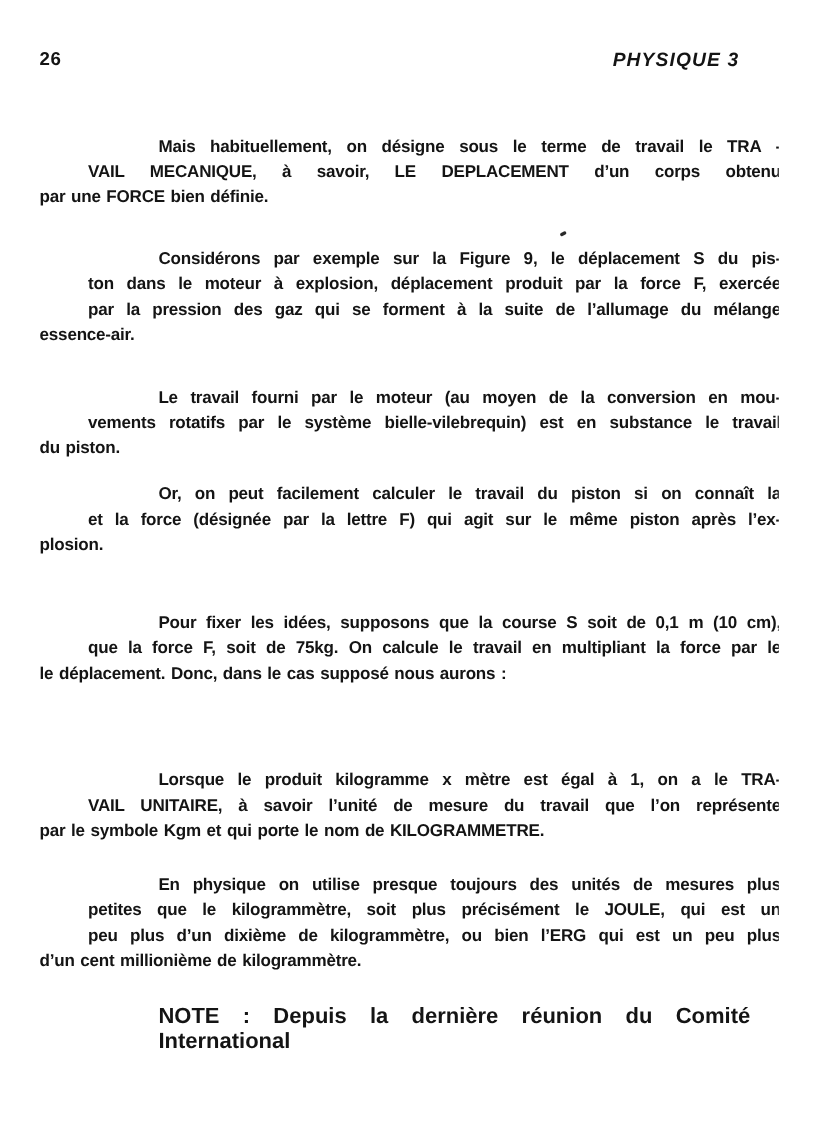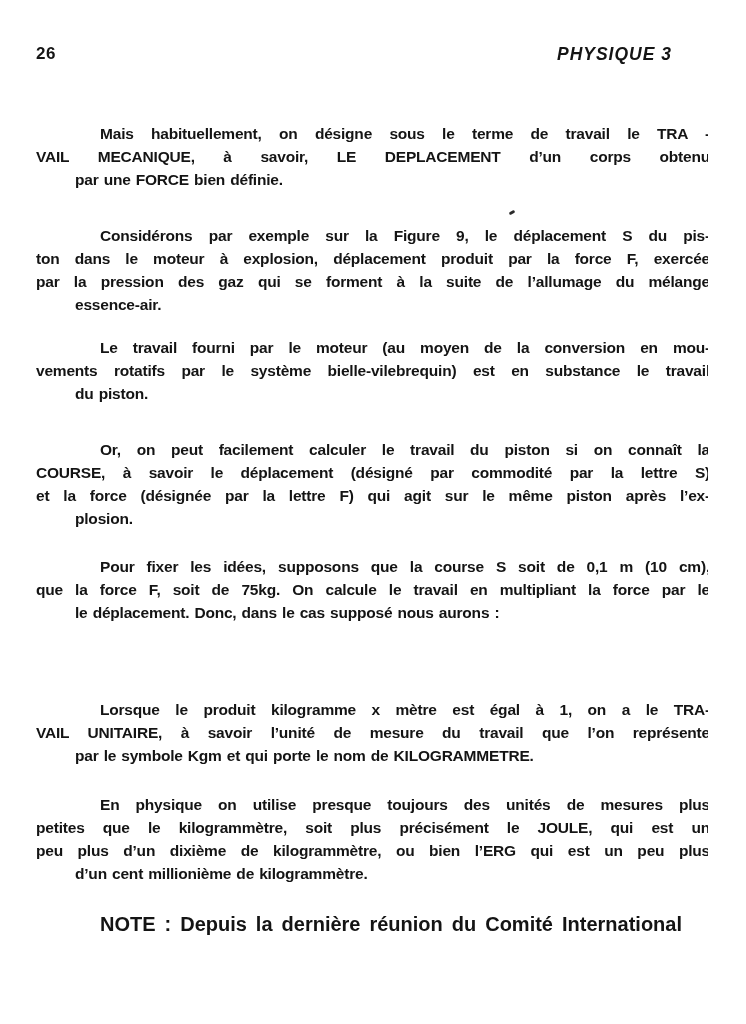--- a/index.html
+++ b/index.html
@@ -33,23 +33,24 @@
     left: 36px;
     width: 674px;
     font-size: 15.5px;
     line-height: 23px;
     letter-spacing: -0.2px;
     word-spacing: 1px;
   }
   .jline {
     text-align: justify;
     text-align-last: justify;
+    margin-left: 44px;
   }
   .indent { padding-left: 64px; }
-  .last { text-align: left; margin-left: 39px; }
+  .last { text-align: left; }
   .formula {
     position: absolute;
     left: 100px;
     top: 649px;
     font-size: 15.5px;
     line-height: 23px;
     letter-spacing: 0.2px;
     word-spacing: 2px;
   }
   .note {
@@ -87,29 +88,28 @@
     <div class="last">par une FORCE bien définie.</div>
   </div>
 
   <div class="para" style="top:224px">
     <div class="jline indent">Considérons par exemple sur la Figure 9, le déplacement S du pis-</div>
     <div class="jline">ton dans le moteur à explosion, déplacement produit par la force F, exercée</div>
     <div class="jline">par la pression des gaz qui se forment à la suite de l’allumage du mélange</div>
     <div class="last">essence-air.</div>
   </div>
 
-  <div class="para" style="top:336px">
+  <div class="para" style="top:350px">
     <div class="jline indent">Le travail fourni par le moteur (au moyen de la conversion en mou-</div>
     <div class="jline">vements rotatifs par le système bielle-vilebrequin) est en substance le travail</div>
     <div class="last">du piston.</div>
   </div>
 
   <div class="para" style="top:438px">
     <div class="jline indent">Or, on peut facilement calculer le travail du piston si on connaît la</div>
-    <div class="jline">COURSE, à savoir le déplacement (désigné par commodité par la lettre S)</div>
     <div class="jline">et la force (désignée par la lettre F) qui agit sur le même piston après l’ex-</div>
     <div class="last">plosion.</div>
   </div>
 
   <div class="para" style="top:555px">
     <div class="jline indent">Pour fixer les idées, supposons que la course S soit de 0,1 m (10 cm),</div>
     <div class="jline">que la force F, soit de 75kg. On calcule le travail en multipliant la force par le</div>
     <div class="last">le déplacement. Donc, dans le cas supposé nous aurons :</div>
   </div>
 

